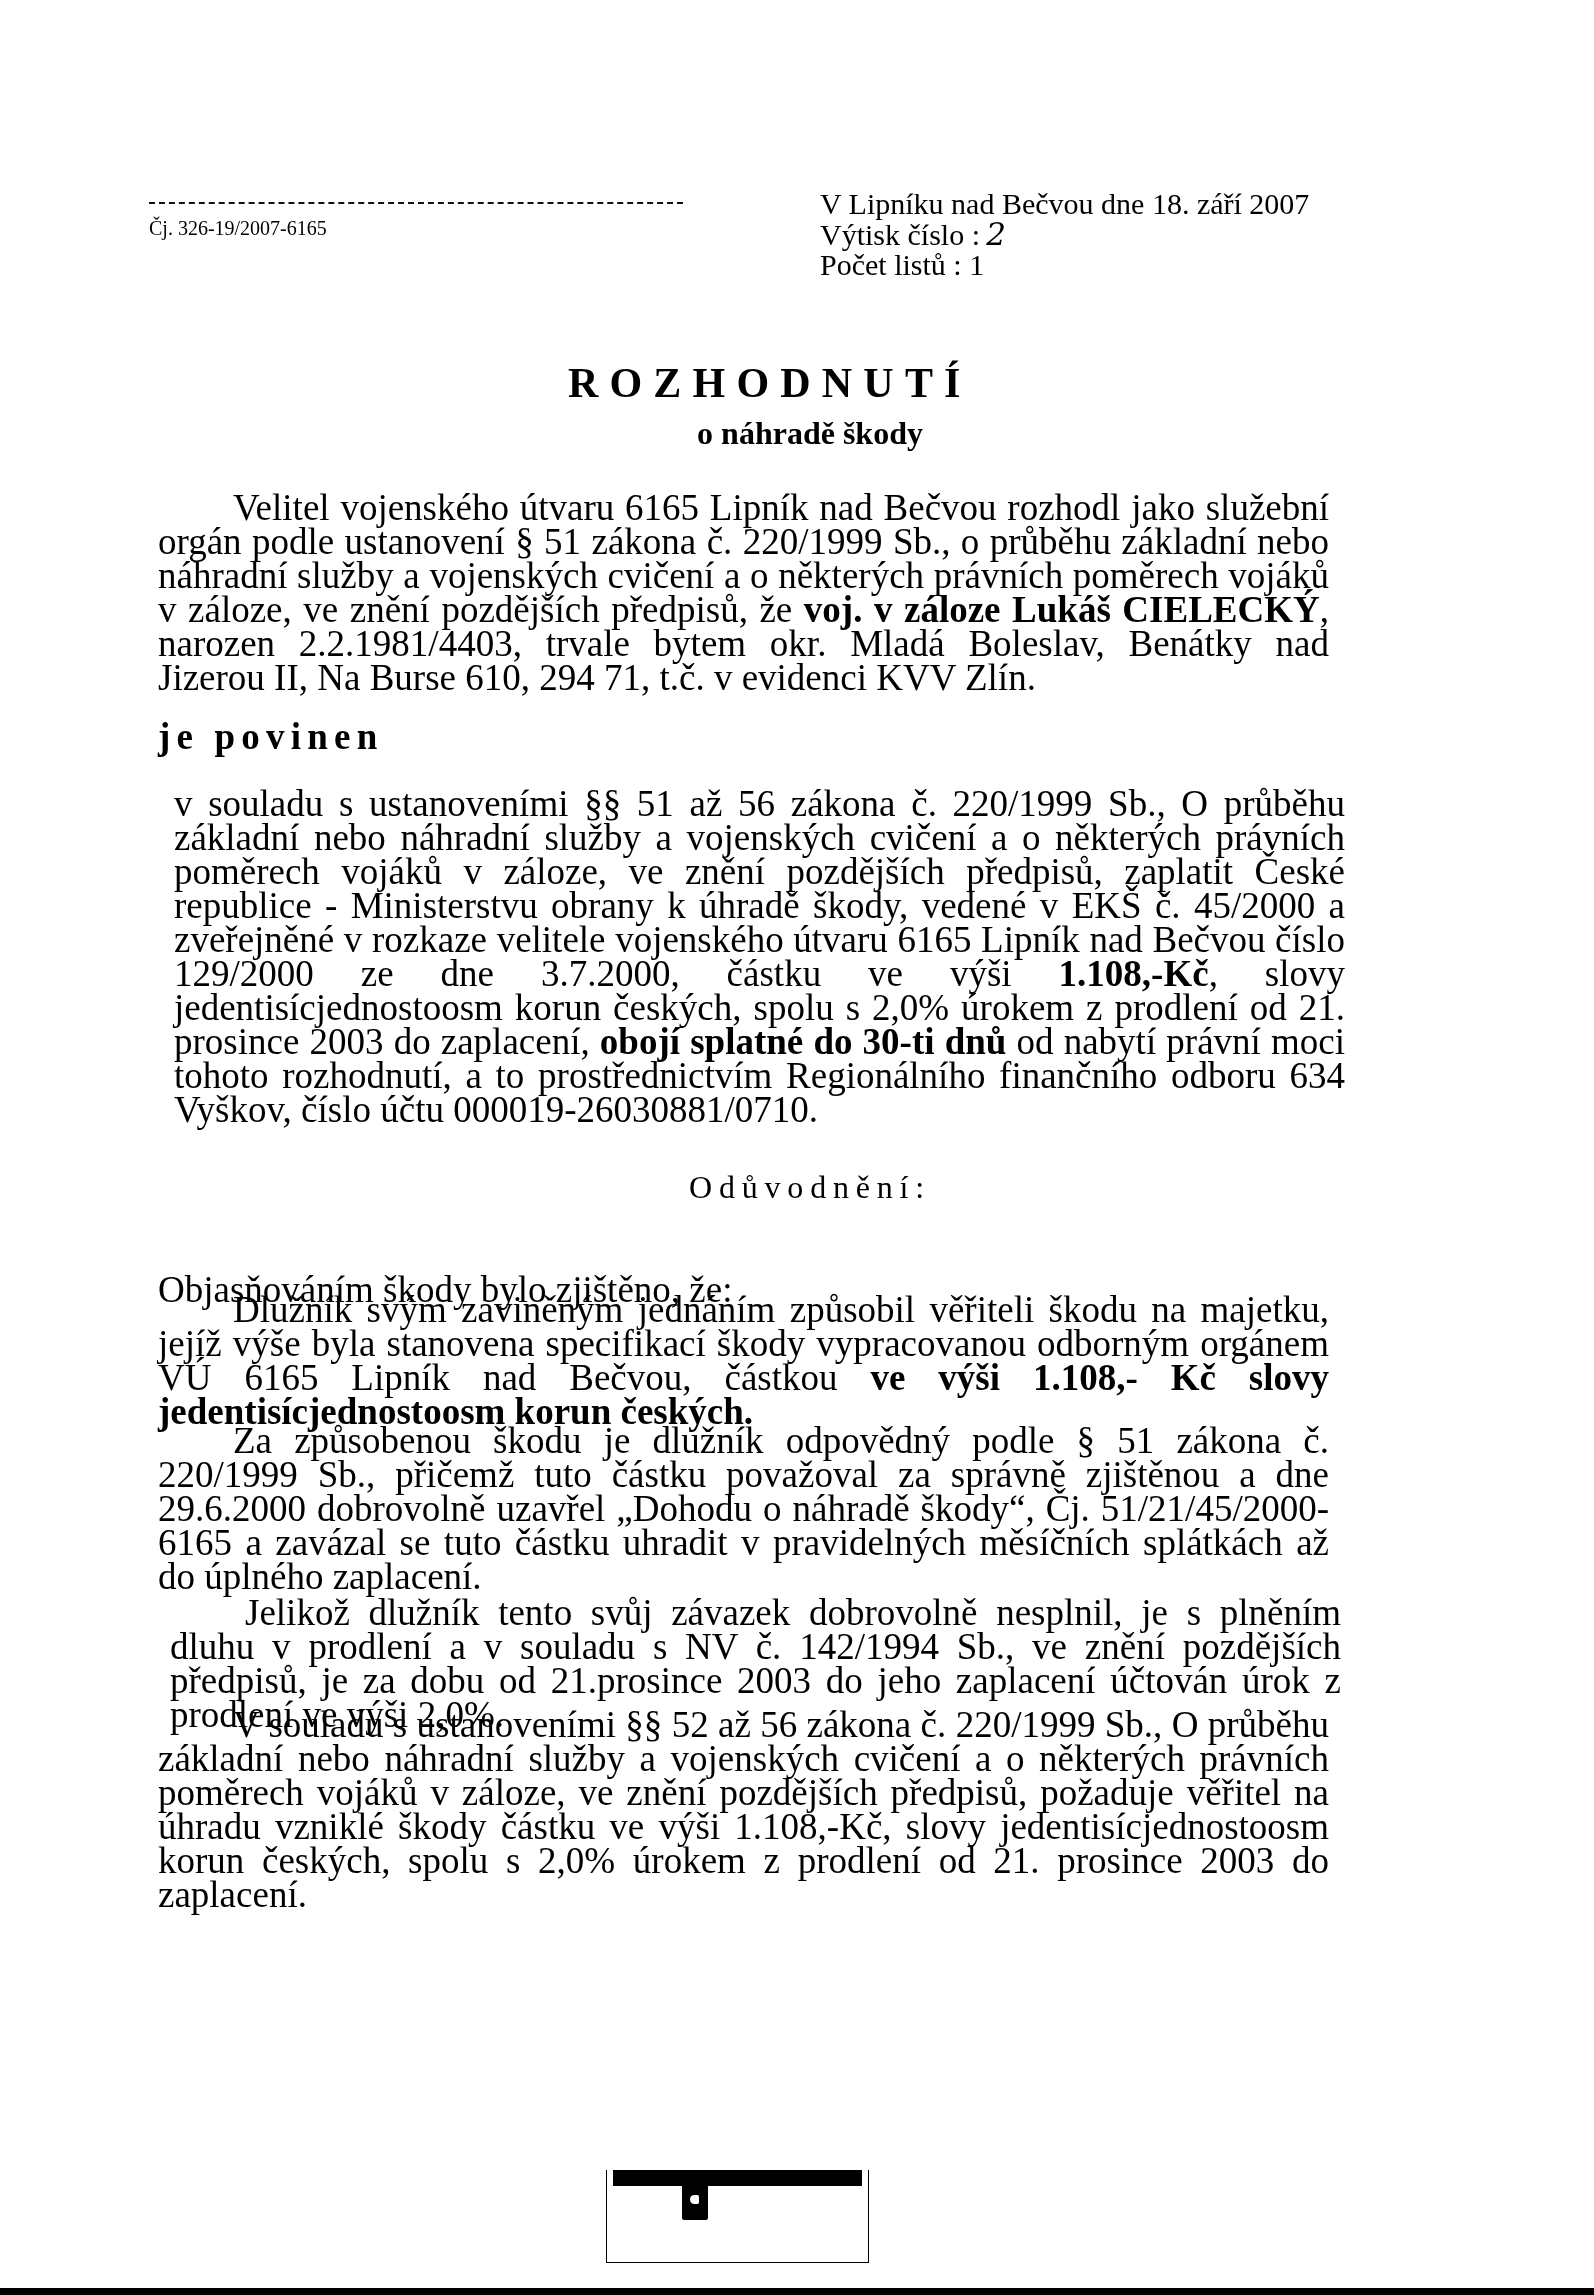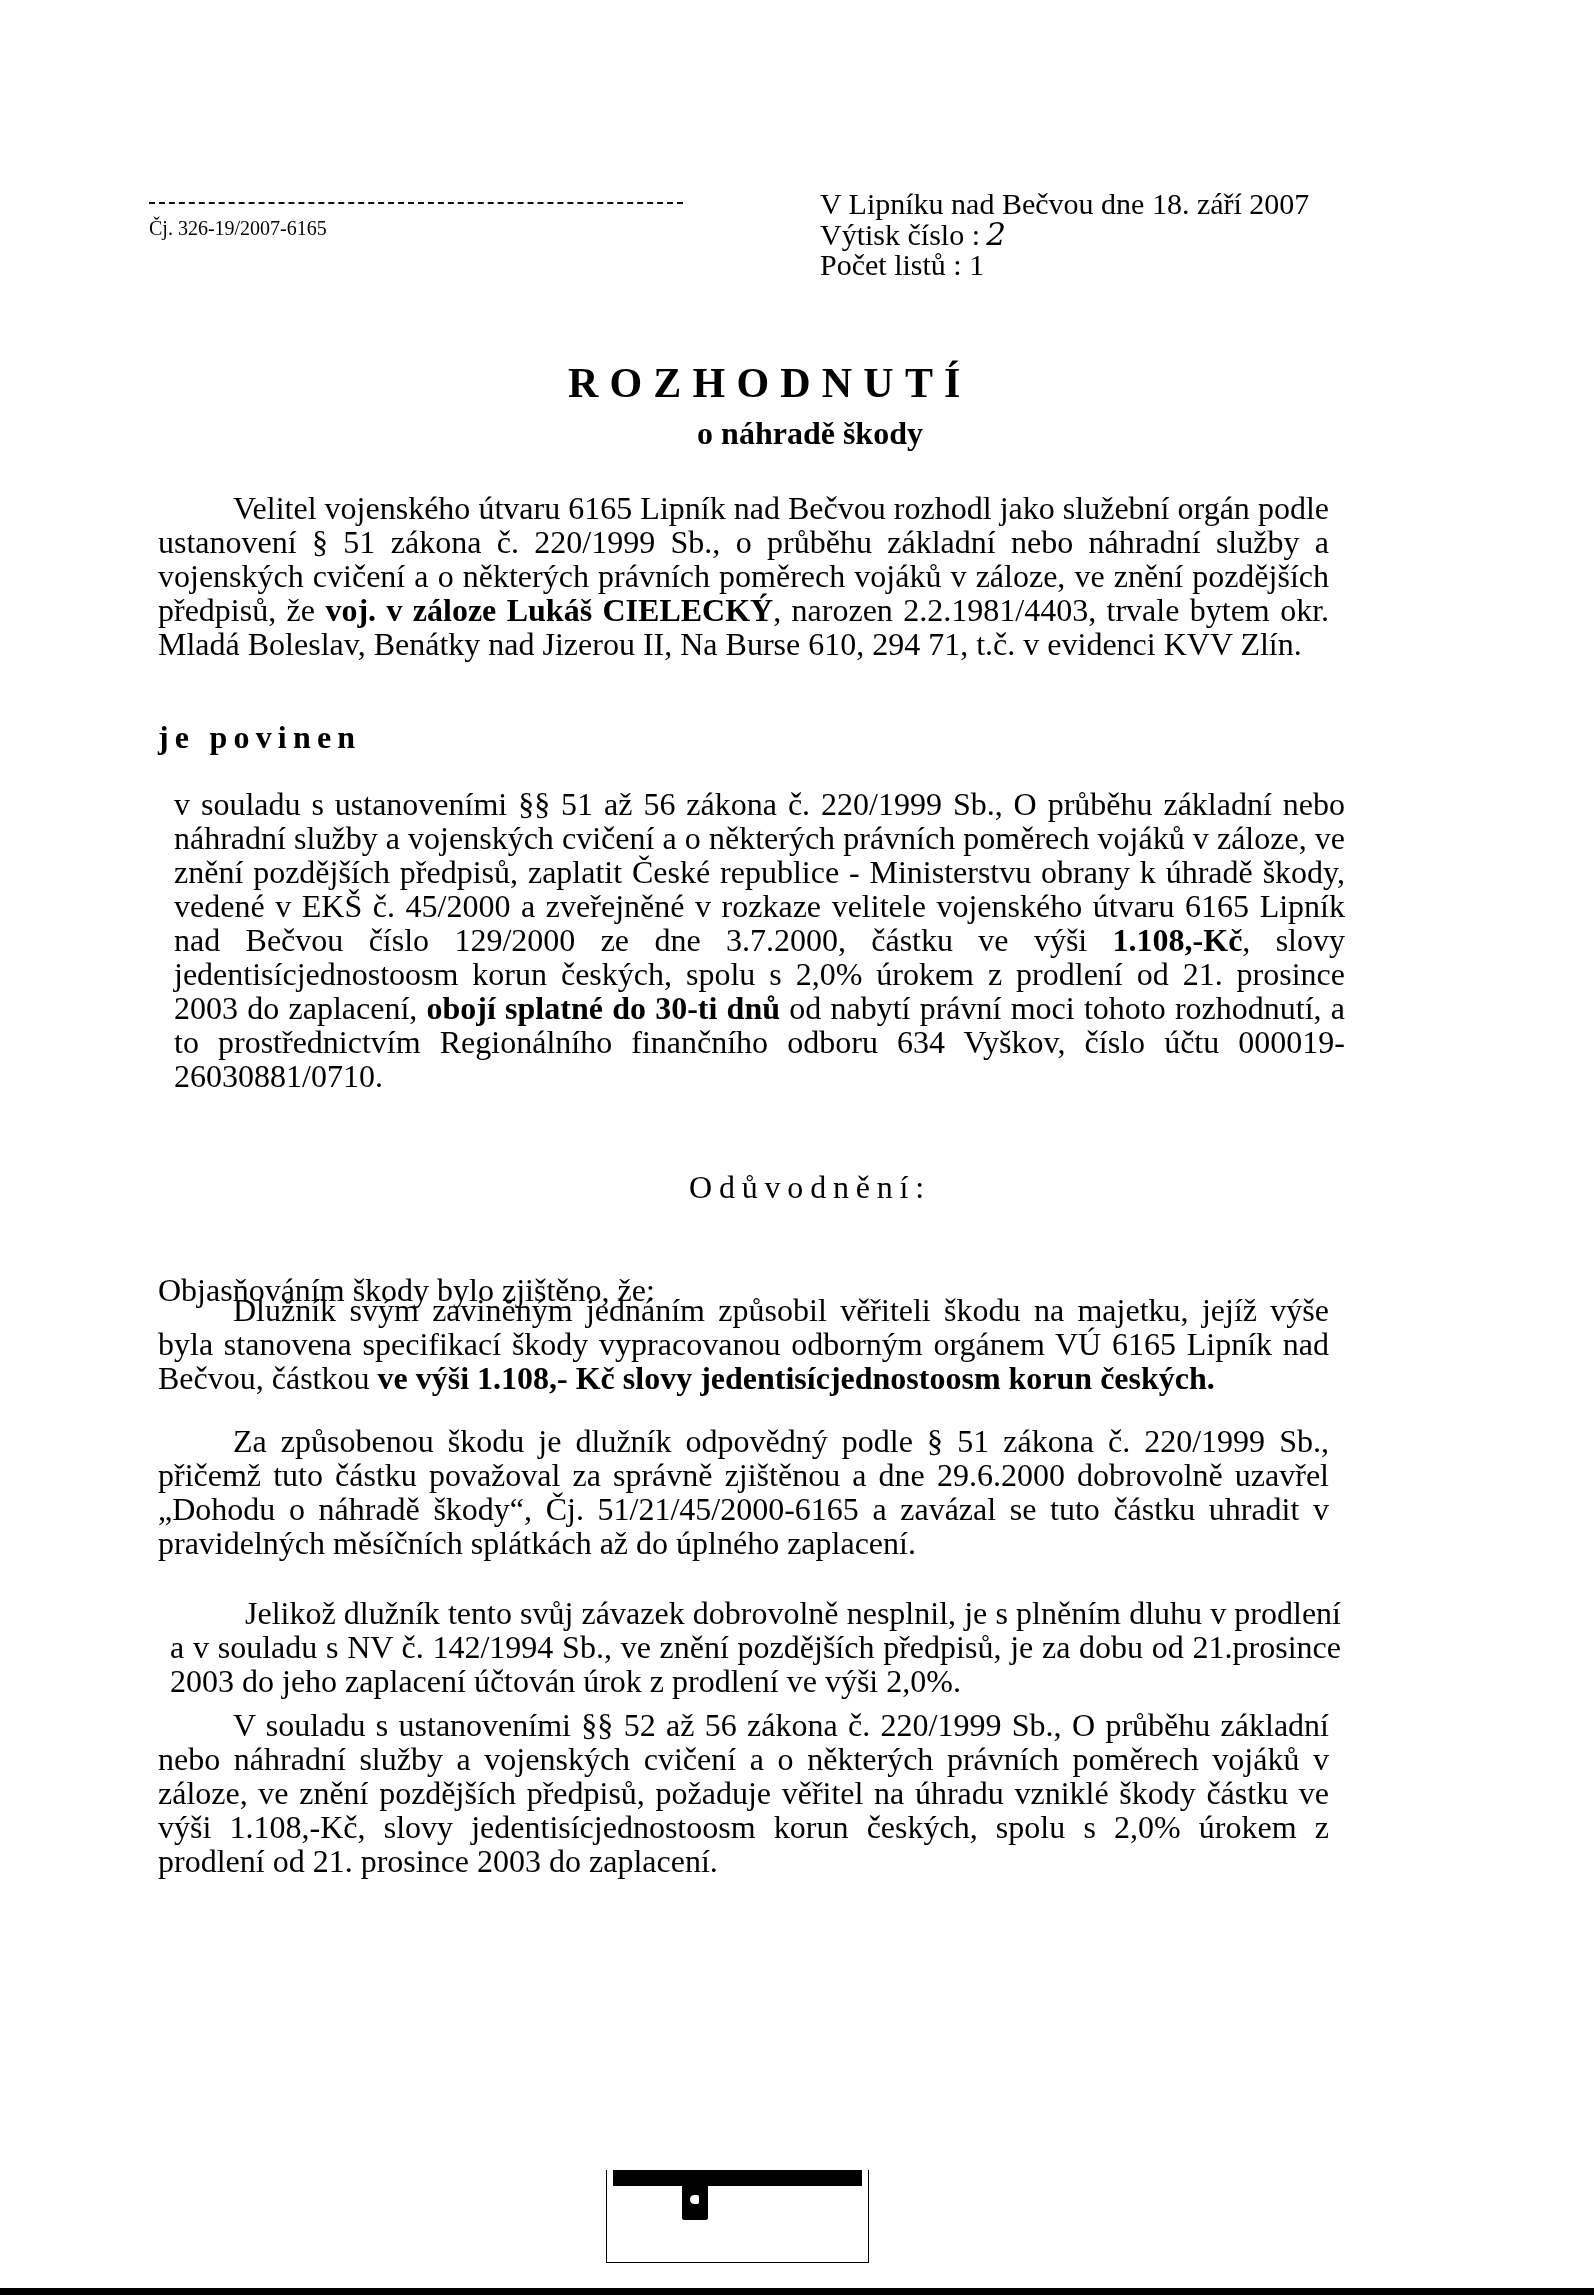--- a/index.html
+++ b/index.html
@@ -25,21 +25,21 @@
   .meta .hand { font-family: "DejaVu Serif", serif; font-style: italic; font-size: 31px; margin-left: 6.2px; }
   .title {
     position: absolute; left: 0; width: 1521px; top: 359px; text-align: center;
     font-size: 42px; font-weight: bold; letter-spacing: 11.2px; padding-left: 18.6px; box-sizing: border-box;
   }
   .subtitle {
     position: absolute; left: 0; width: 1595px; top: 415px; text-align: center;
     font-size: 32px; font-weight: bold; padding-left: 25px; box-sizing: border-box;
   }
   .body {
-    position: absolute; left: 158px; width: 1171px; font-size: 32px; line-height: 34px;
+    position: absolute; left: 158px; width: 1171px; font-size: 37px; line-height: 34px;
     text-align: justify;
   }
   .indent { text-indent: 75px; }
   .spaced-bold { font-weight: bold; letter-spacing: 6.2px; }
   .center-heading {
     position: absolute; left: 0; width: 1595px; text-align: center; font-size: 32px; letter-spacing: 6.8px;
     padding-left: 25px; box-sizing: border-box; margin-top: 21px;
   }
   b { font-weight: bold; }
   .footer-box {

